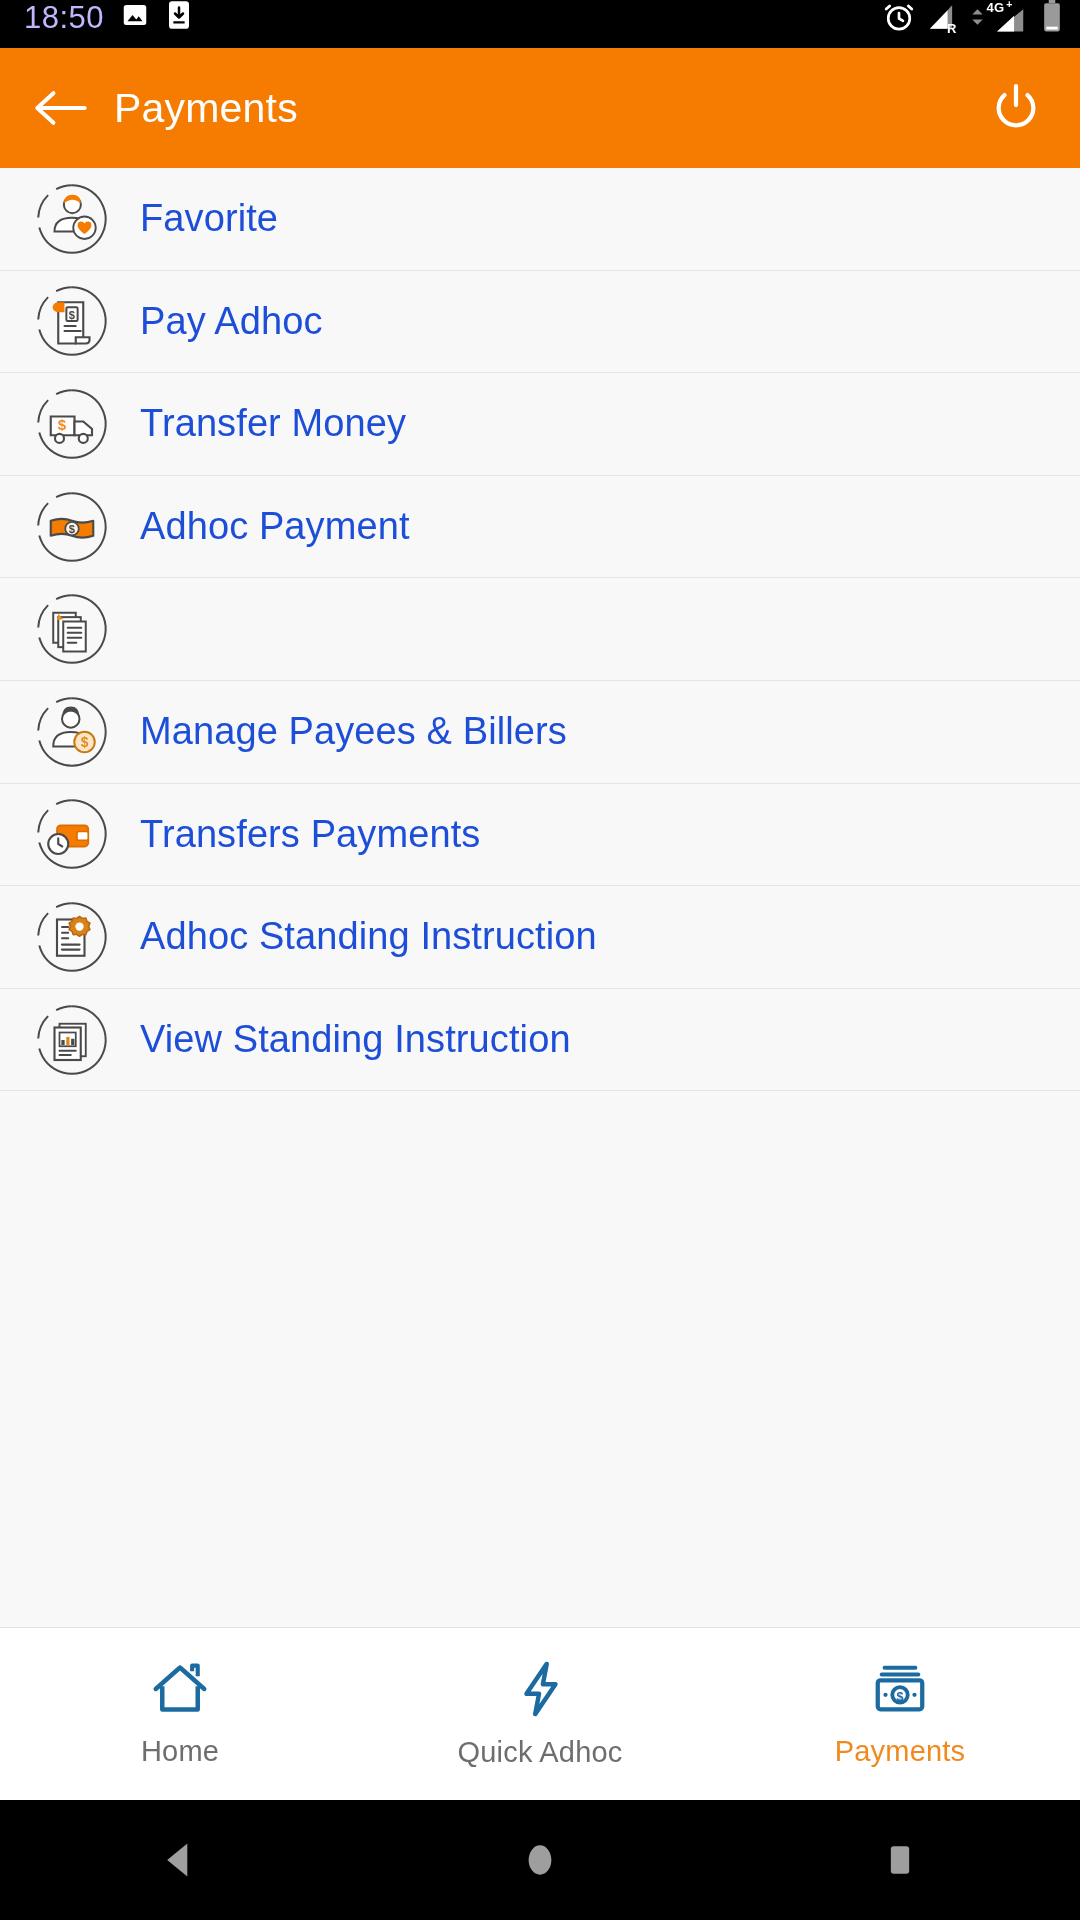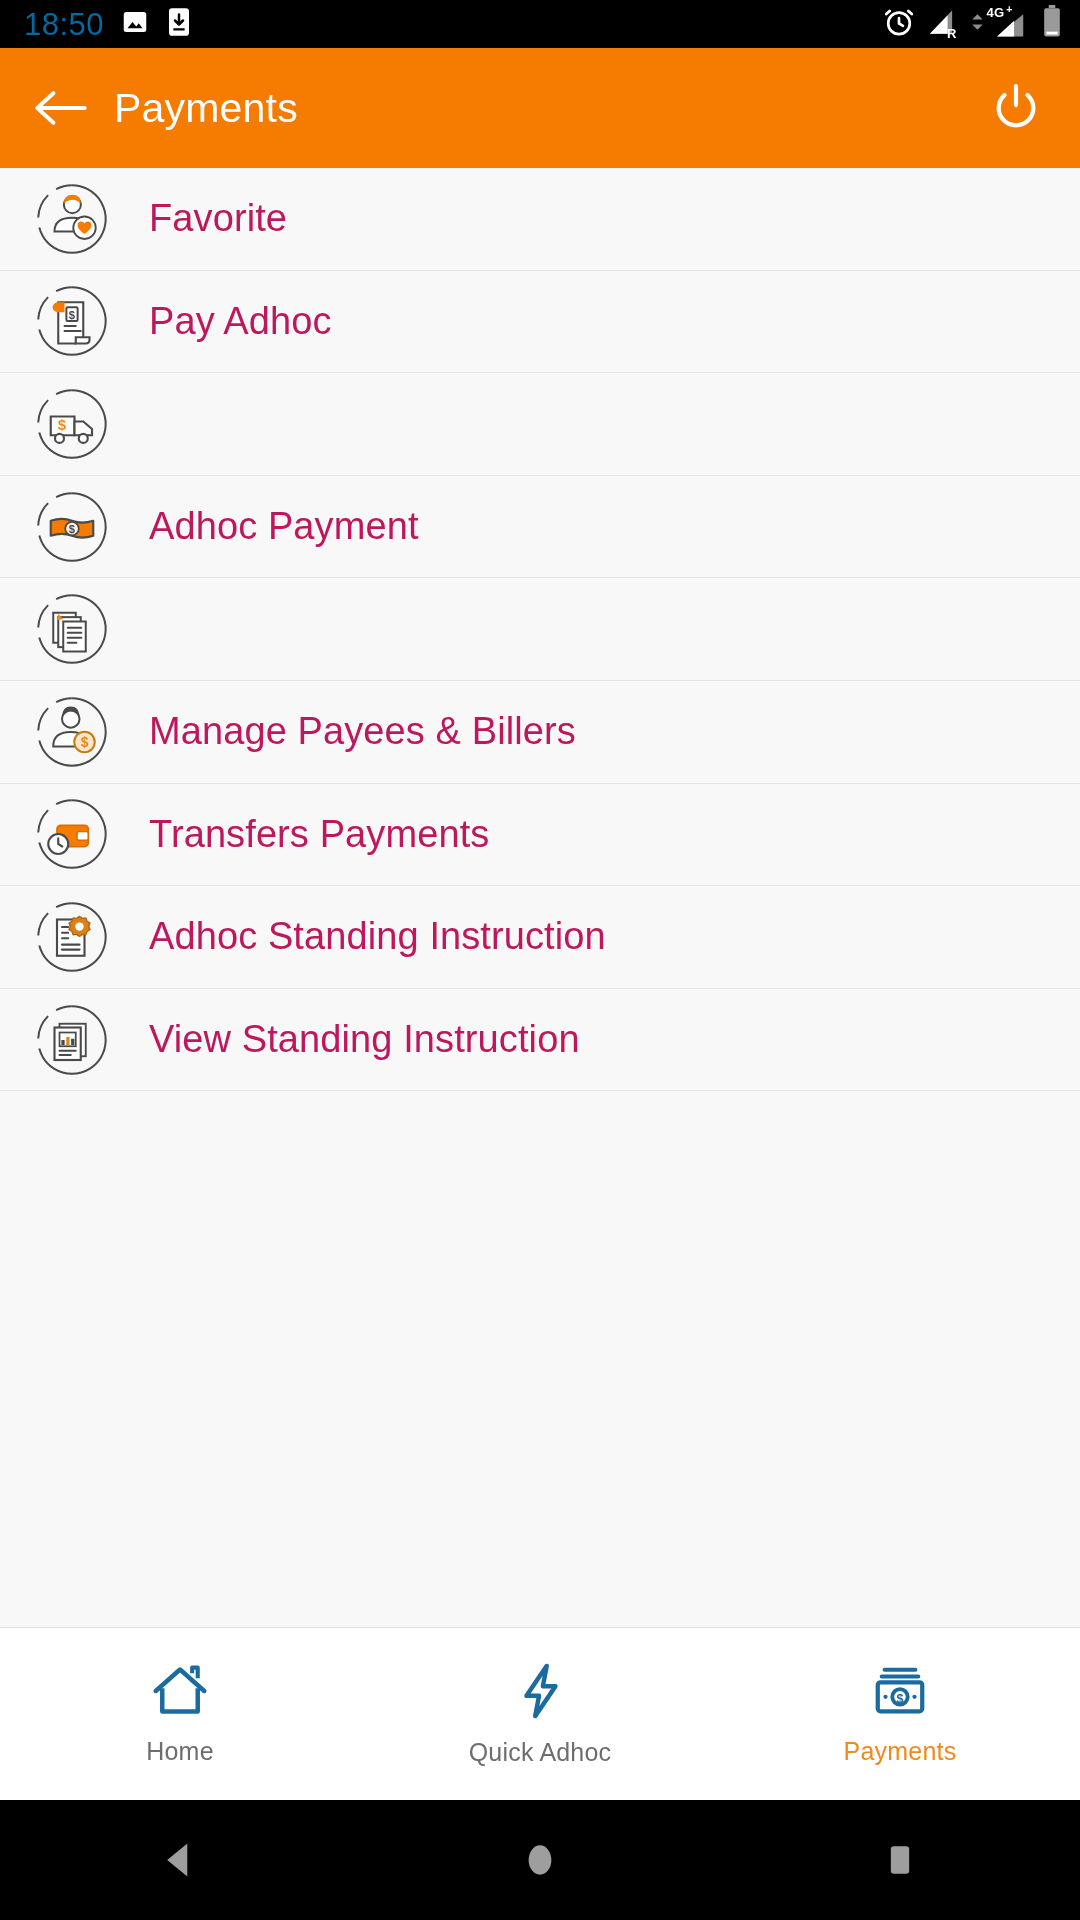--- a/index.html
+++ b/index.html
@@ -6,22 +6,22 @@
   html, body {
     width:1080px; height:1920px;
     background:#000;
     font-family:"Liberation Sans", sans-serif;
     overflow:hidden;
   }
   #screen { width:1080px; height:1920px; position:relative; display:flex; flex-direction:column; background:#F7F7F7; }
 
   
   .statusbar {
-    height:48px; background:#000; color:#0369a1;
-    display:flex; align-items:center; justify-content:space-between;
+    height:48px; background:#000; color:#c4b5fd;
+    display:flex; align-items:flex-start; justify-content:space-between;
     padding:0 18px 0 24px; flex:0 0 48px;
   }
   .sb-left { display:flex; align-items:center; gap:16px; }
   .sb-time { font-size:31px; letter-spacing:.5px; font-weight:400; line-height:1; }
   .sb-right { display:flex; align-items:center; gap:10px; }
   .sb-ico { display:block; }
 
   
   .appbar {
     flex:0 0 120px; background:#F57C00;
@@ -36,35 +36,35 @@
 
   
   .list-area { flex:1 1 auto; background:#F7F7F7; overflow:hidden; }
   .row {
     height:102.6px; display:flex; align-items:center;
     border-bottom:1px solid #E4E4E4; background:#F8F8F8;
     padding-left:30px; cursor:pointer;
   }
   .row .ico-wrap { width:84px; height:84px; flex:0 0 84px; display:flex; align-items:center; justify-content:center; }
   .row .label {
-    margin-left:35px; color:#be185d; font-size:38px; font-weight:400;
+    margin-left:26px; color:#1d4ed8; font-size:38px; font-weight:400;
     white-space:nowrap; letter-spacing:.1px;
   }
   .filler { background:#F8F8F8; height:100%; }
 
   
   .bottomnav {
     flex:0 0 173px; background:#FFFFFF; border-top:1px solid #E0E0E0;
     display:flex; align-items:stretch;
   }
   .navitem {
     flex:1; display:flex; flex-direction:column; align-items:center; justify-content:center;
     gap:14px; cursor:pointer;
   }
-  .navitem .nav-label { font-size:25px; letter-spacing:.2px; }
+  .navitem .nav-label { font-size:29px; letter-spacing:.2px; }
   .nav-inactive .nav-label { color:#6E6E6E; }
   .nav-active .nav-label { color:#F08A1E; }
 
   
   .androidnav {
     flex:0 0 120px; background:#000;
     display:flex; align-items:center; justify-content:space-around;
   }
   .anav { width:90px; height:90px; display:flex; align-items:center; justify-content:center; cursor:pointer; }
 </style>
@@ -175,20 +175,21 @@
       <span class="ico-wrap">
         <svg width="80" height="80" viewBox="0 0 64 64">
           <path d="M32 5 A27 27 0 1 1 31.9 5" stroke="#4A4A4A" stroke-width="1.6" fill="none" stroke-dasharray="120 8 20 8"></path>
           <path d="M15 26 h19 v15 H15 z" fill="#fff" stroke="#4A4A4A" stroke-width="1.7"></path>
           <path d="M34 30 h7 l7 6 v5 H34 z" fill="#fff" stroke="#4A4A4A" stroke-width="1.7"></path>
           <text x="24" y="37" text-anchor="middle" font-family="Liberation Sans, sans-serif" font-size="12" font-weight="bold" fill="#F08A1E">$</text>
           <circle cx="22" cy="43.5" r="3.6" fill="#fff" stroke="#4A4A4A" stroke-width="1.7"></circle>
           <circle cx="41" cy="43.5" r="3.6" fill="#fff" stroke="#4A4A4A" stroke-width="1.7"></circle>
         </svg>
       </span>
+      <span class="label">Transfer Money</span>
     </div>
 
     <div class="row">
       <span class="ico-wrap">
         <svg width="80" height="80" viewBox="0 0 64 64">
           <path d="M32 5 A27 27 0 1 1 31.9 5" stroke="#4A4A4A" stroke-width="1.6" fill="none" stroke-dasharray="120 8 20 8"></path>
           <path d="M15 27 q9-3 17 0 q8 3 17 0 v12 q-9 3-17 0 q-8-3-17 0z" fill="#F57C00" stroke="#4A4A4A" stroke-width="1.7" stroke-linejoin="round"></path>
           <circle cx="32" cy="33.3" r="5.4" fill="#FDF3E6" stroke="#4A4A4A" stroke-width="1.4"></circle>
           <text x="32" y="37" text-anchor="middle" font-family="Liberation Sans, sans-serif" font-size="9" font-weight="bold" fill="#4A4A4A">$</text>
         </svg>

